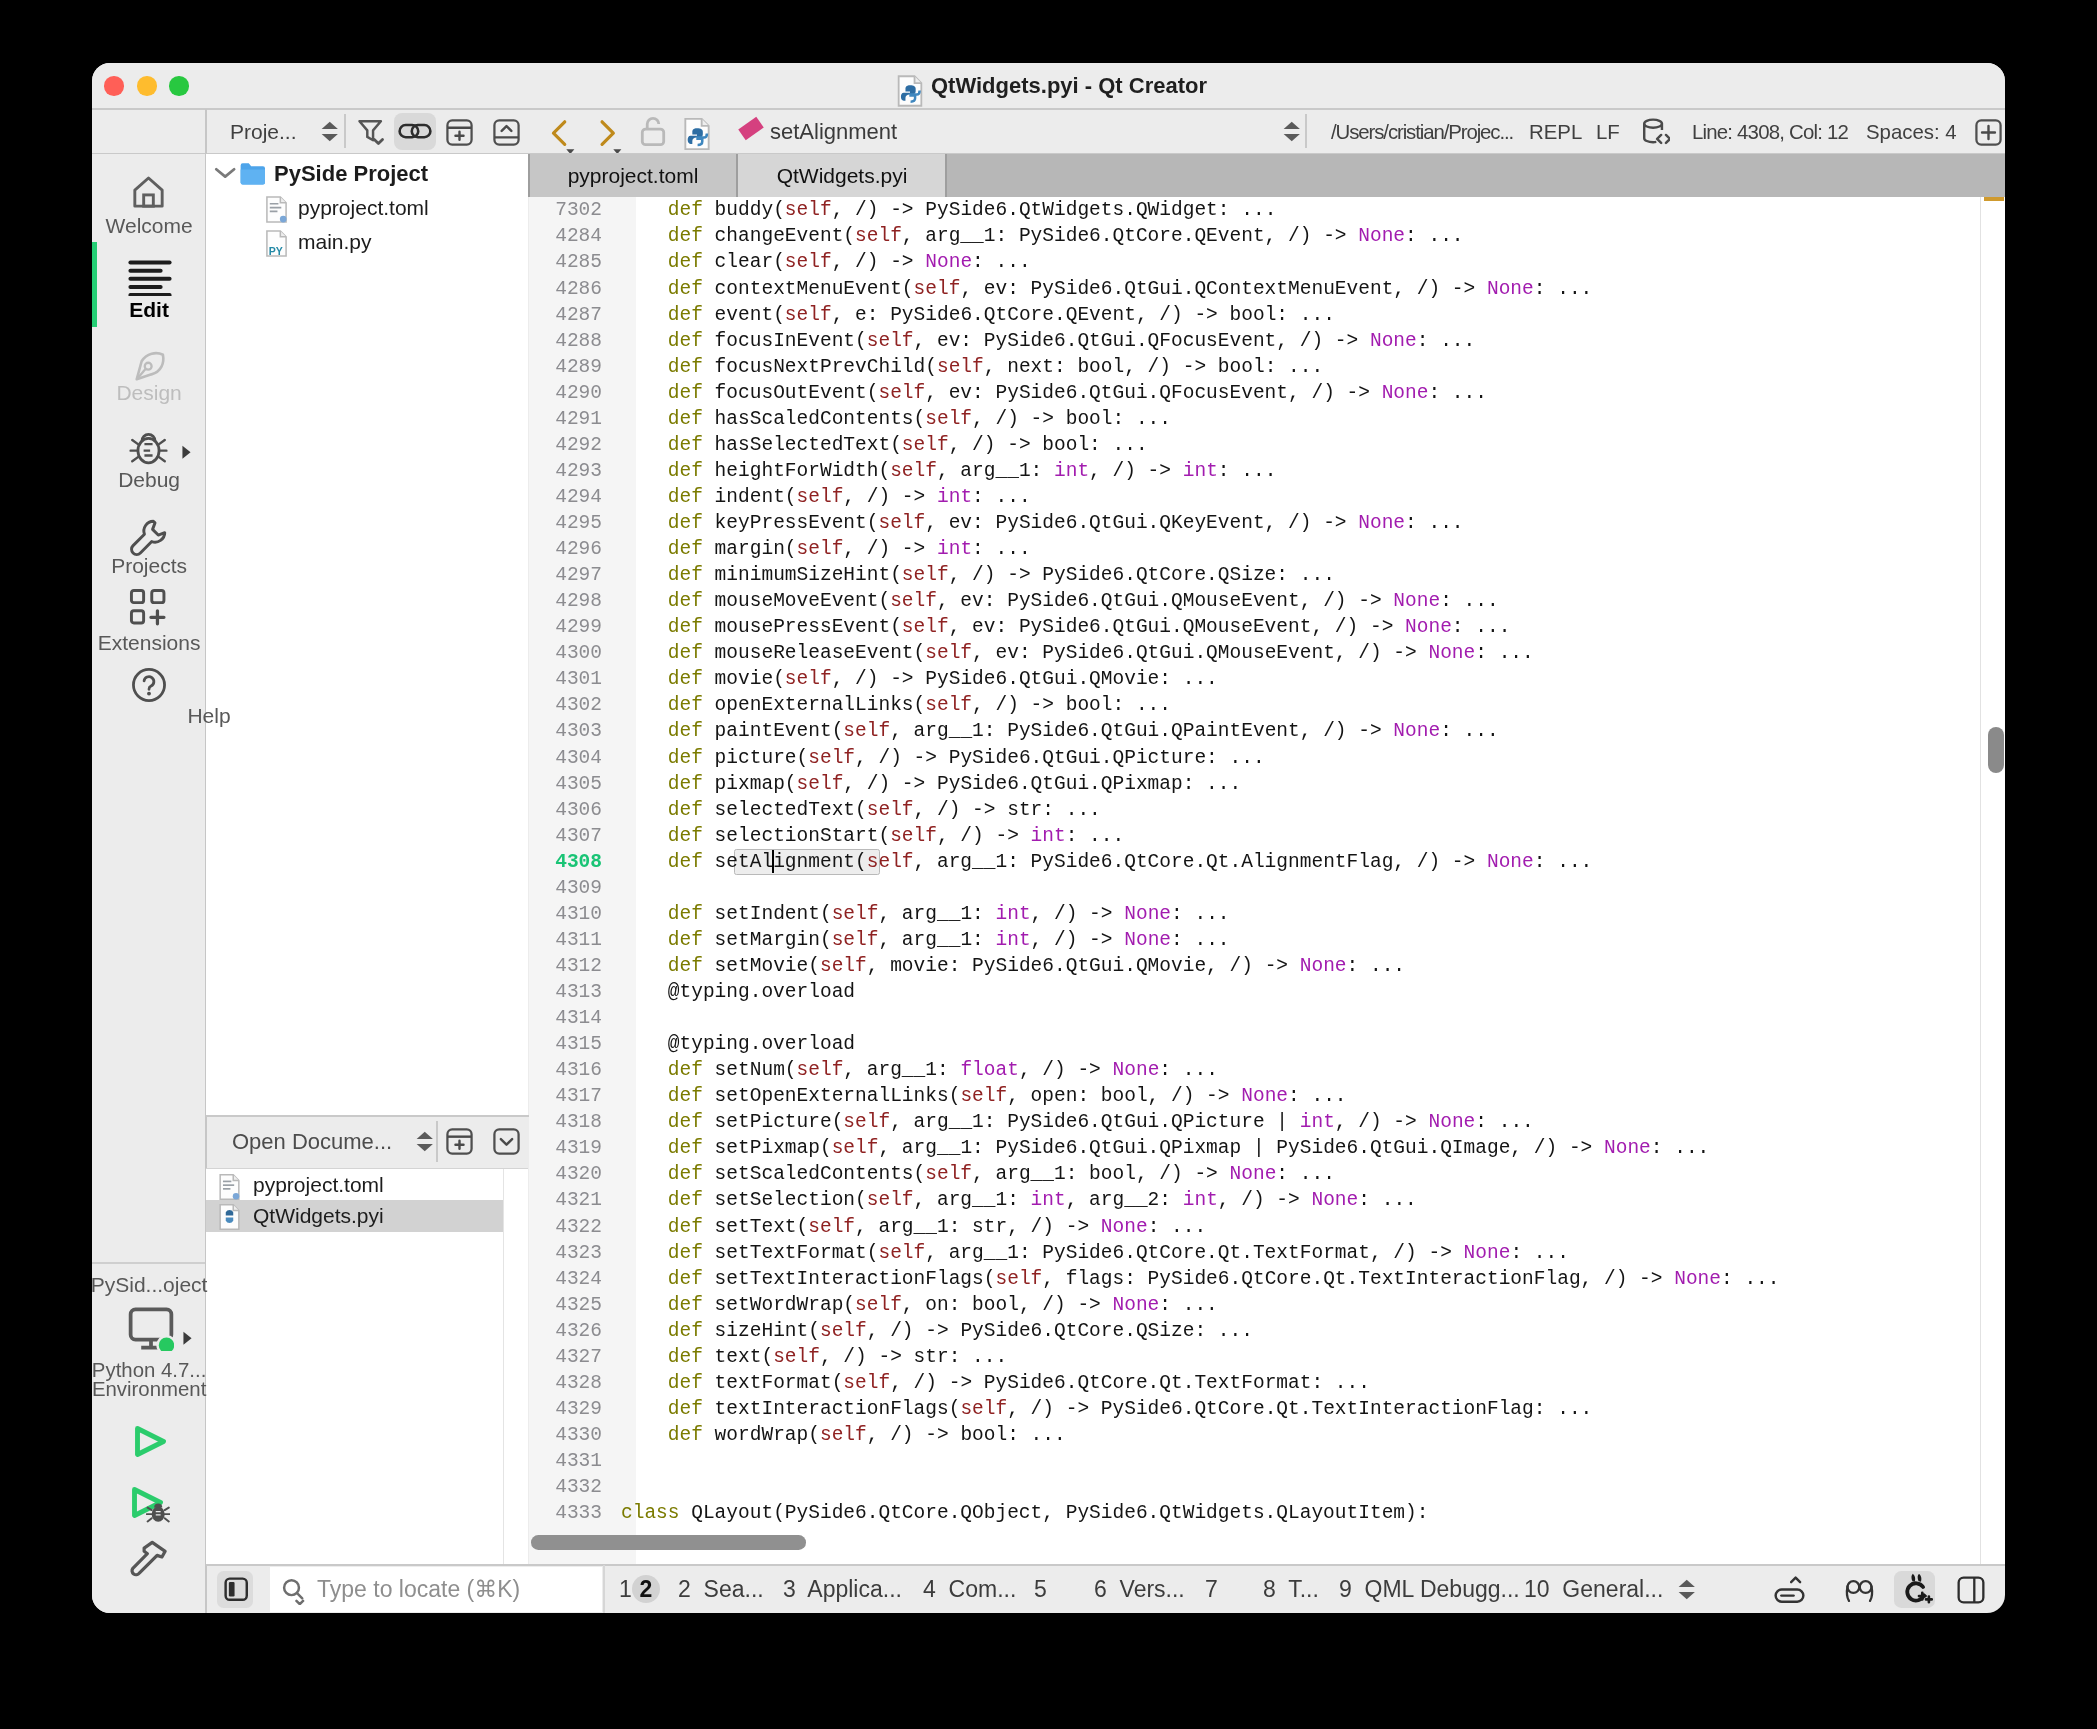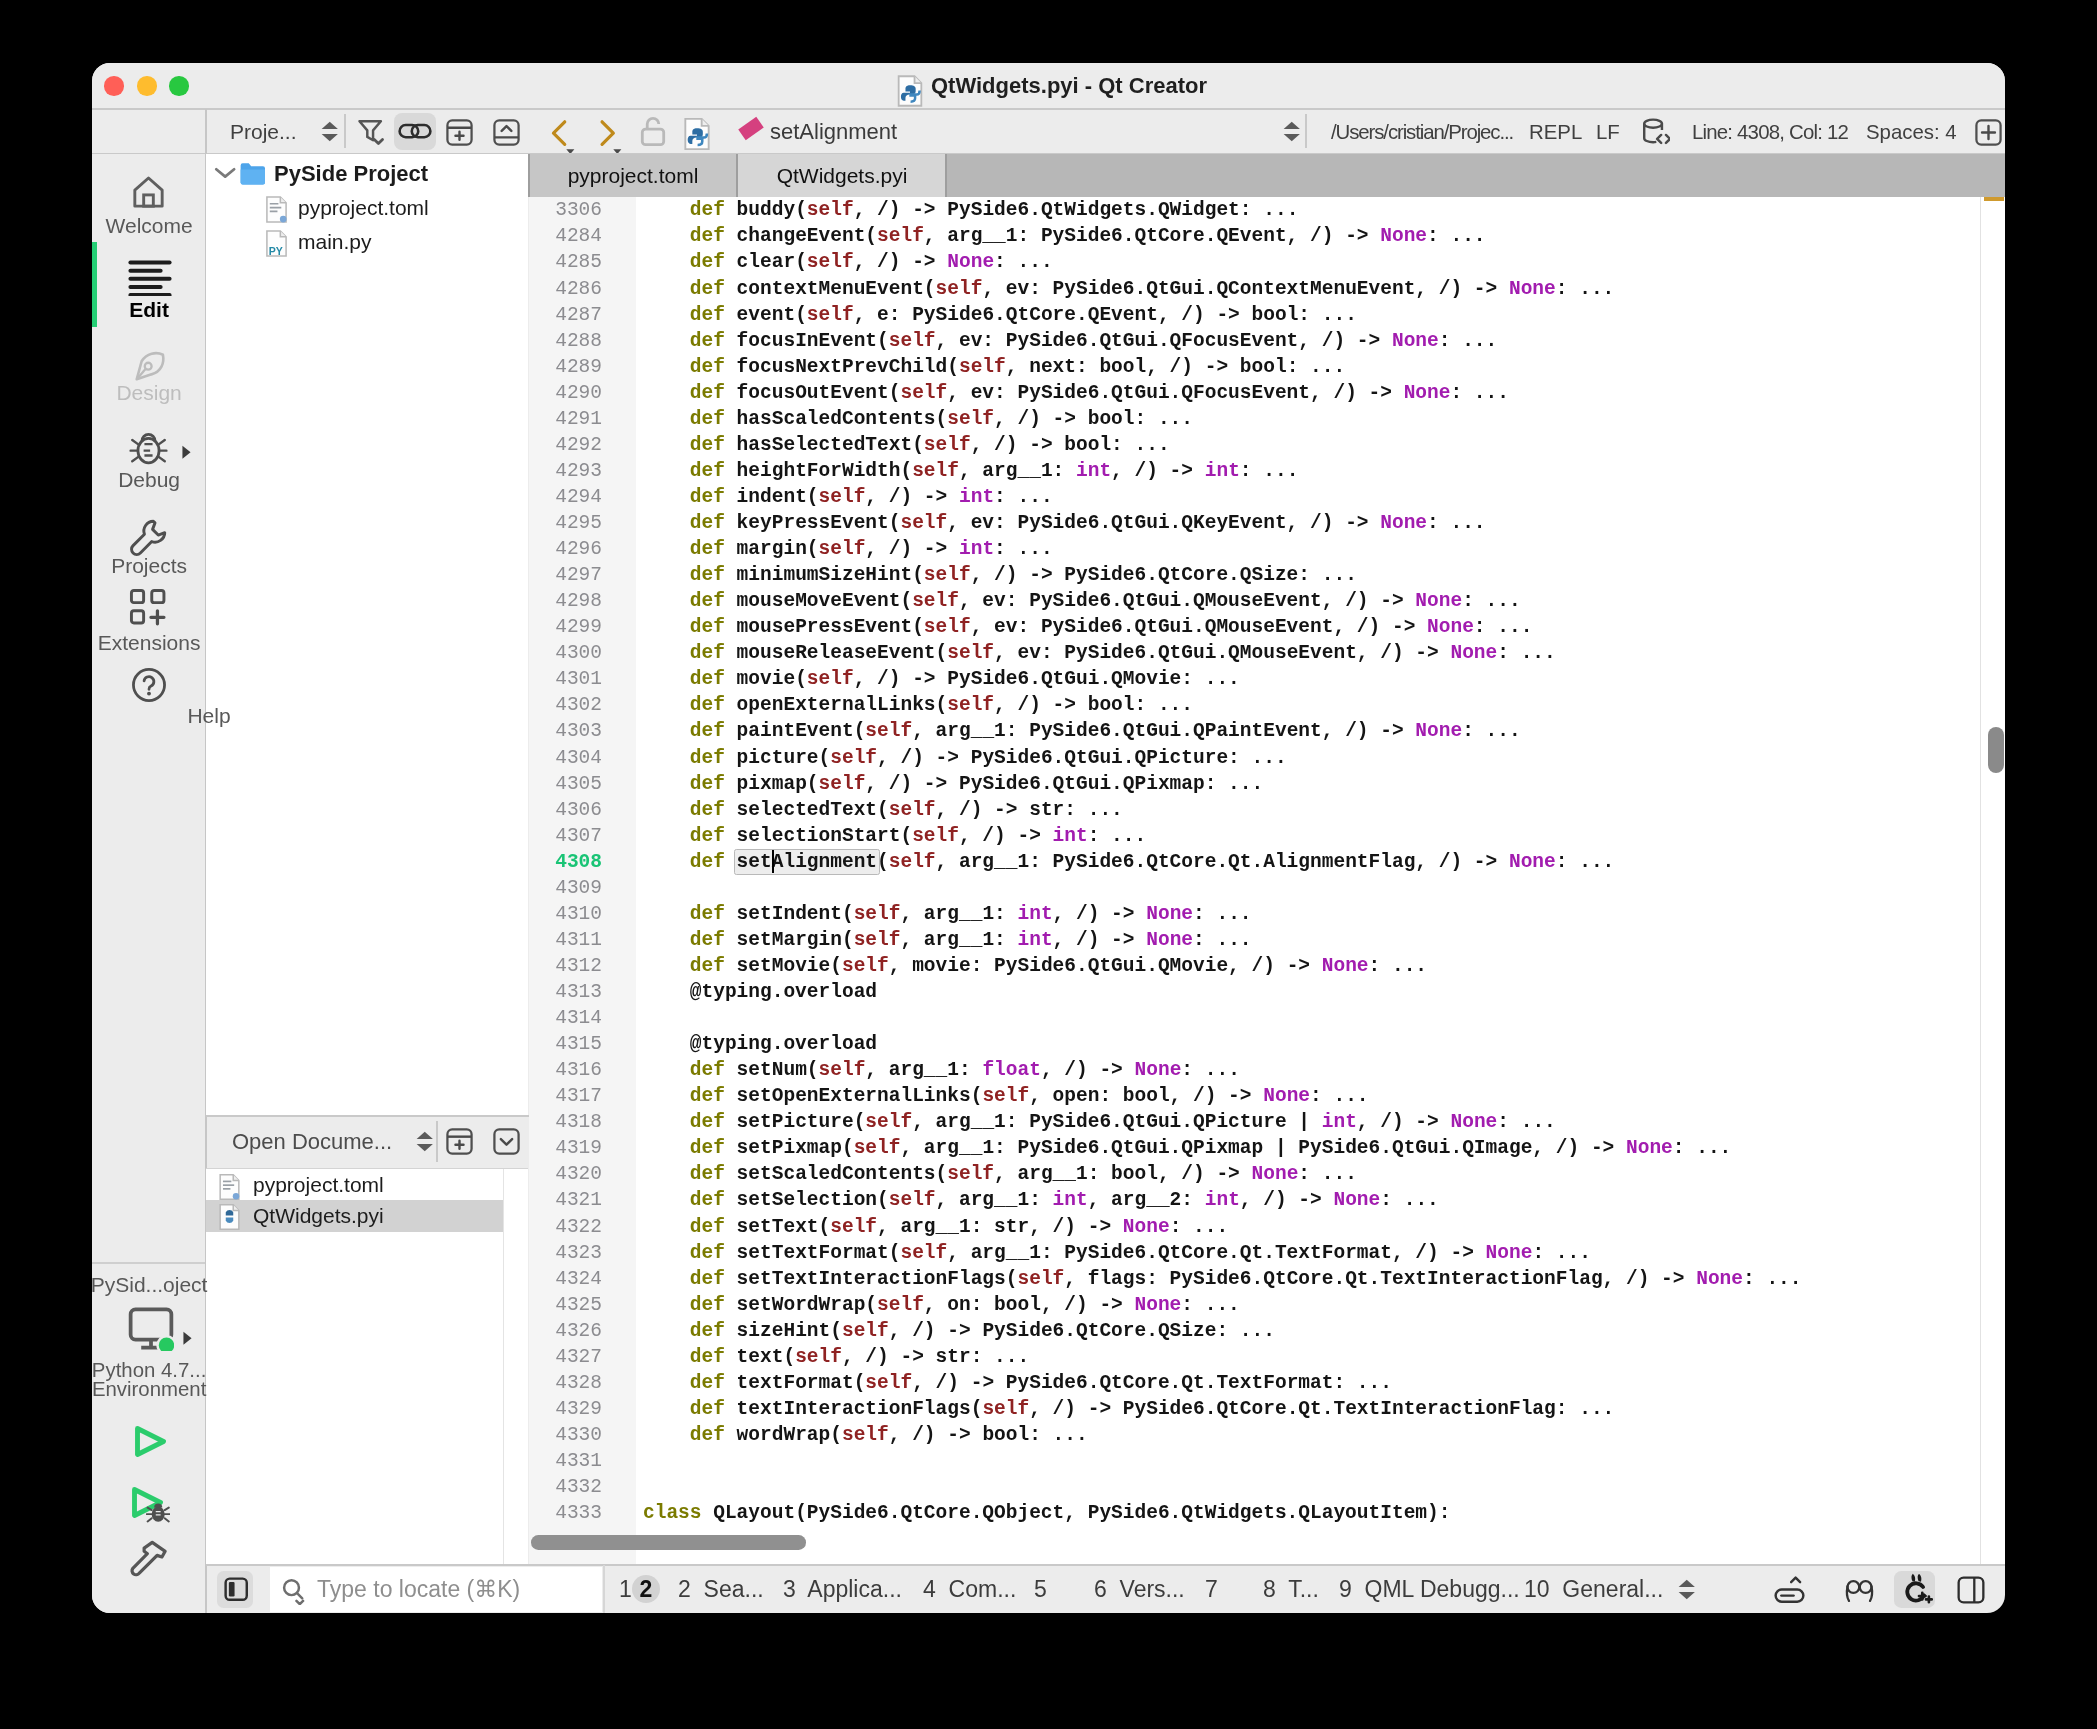--- a/index.html
+++ b/index.html
@@ -3,21 +3,21 @@
 <style>
 html,body{margin:0;padding:0;background:#000;width:2097px;height:1729px;overflow:hidden}
 *{box-sizing:content-box}
 #win{position:absolute;left:92px;top:63px;width:1913px;height:1550px;background:#ececec;border-radius:18px;overflow:hidden;font-family:"Liberation Sans",sans-serif}
 .abs{position:absolute}
 .hsep{position:absolute;height:1.6px;background:#c9c9c9}
 .vsep{position:absolute;width:1.6px;background:#c9c9c9}
 .t{position:absolute;white-space:pre;color:#3c3c3c}
 .ln{position:absolute;left:345px;width:165px;height:26px;line-height:26px;text-align:right;font-family:"Liberation Mono",monospace;font-size:19.5px;color:#8c8c90}
 .ln.cur{color:#19c475;font-weight:700}
-.cl{position:absolute;left:551px;height:26px;line-height:26px;white-space:pre;font-family:"Liberation Mono",monospace;font-size:19.5px;color:#141414;font-weight:700;z-index:2}
+.cl{position:absolute;left:529px;height:26px;line-height:26px;white-space:pre;font-family:"Liberation Mono",monospace;font-size:19.5px;color:#141414;font-weight:400;z-index:2}
 .cl i{font-style:normal}
 .k{color:#7b7b00} .s{color:#8f2222} .b{color:#a21caf}
 </style></head>
 <body>
 <div id="win">
 
   <div class="abs" style="left:0;top:0;width:1913px;height:46px;background:#ececec"></div>
   <div class="abs" style="left:12.2px;top:13px;width:19.5px;height:19.5px;border-radius:50%;background:#ff5f57"></div>
   <div class="abs" style="left:45px;top:13px;width:19.5px;height:19.5px;border-radius:50%;background:#febc2e"></div>
   <div class="abs" style="left:77px;top:13px;width:19.5px;height:19.5px;border-radius:50%;background:#28c840"></div>
@@ -133,21 +133,21 @@
   <div class="t" style="left:161px;top:1106px;height:31px;line-height:31px;font-size:21px;color:#1c1c1c">pyproject.toml</div>
   <div class="abs" style="left:114px;top:1137px;width:297px;height:32px;background:#d2d2d2"></div>
   <div class="abs" id="pyicon2" style="left:126px;top:1140px"></div>
   <div class="t" style="left:161px;top:1137px;height:32px;line-height:32px;font-size:21px;color:#1c1c1c;z-index:2">QtWidgets.pyi</div>
   <div class="abs" style="left:411px;top:1106px;width:0.8px;height:397px;background:#e4e4e4"></div>
 
   <div class="abs" style="left:437px;top:134px;width:1476px;height:1368px;background:#fff"></div>
   <div class="abs" style="left:437px;top:134px;width:107px;height:1368px;background:#f5f5f5"></div>
   <div style="position:absolute;left:642px;top:786px;width:146px;height:26px;background:#ededed;border:1.6px solid #b9b9b9;border-radius:2.4px;box-sizing:border-box;z-index:1"></div>
 <div style="position:absolute;left:680px;top:787px;width:2.4px;height:23px;background:#000;z-index:3"></div>
-  <div class="ln" style="top:134px">3306</div>
+  <div class="ln" style="top:134px">7302</div>
 <div class="cl" style="top:134px">    <i class="k">def</i> buddy(<i class="s">self</i>, /) -&gt; PySide6.QtWidgets.QWidget: ...</div>
 <div class="ln" style="top:160px">4284</div>
 <div class="cl" style="top:160px">    <i class="k">def</i> changeEvent(<i class="s">self</i>, arg__1: PySide6.QtCore.QEvent, /) -&gt; <i class="b">None</i>: ...</div>
 <div class="ln" style="top:186px">4285</div>
 <div class="cl" style="top:186px">    <i class="k">def</i> clear(<i class="s">self</i>, /) -&gt; <i class="b">None</i>: ...</div>
 <div class="ln" style="top:213px">4286</div>
 <div class="cl" style="top:213px">    <i class="k">def</i> contextMenuEvent(<i class="s">self</i>, ev: PySide6.QtGui.QContextMenuEvent, /) -&gt; <i class="b">None</i>: ...</div>
 <div class="ln" style="top:239px">4287</div>
 <div class="cl" style="top:239px">    <i class="k">def</i> event(<i class="s">self</i>, e: PySide6.QtCore.QEvent, /) -&gt; bool: ...</div>
 <div class="ln" style="top:265px">4288</div>

